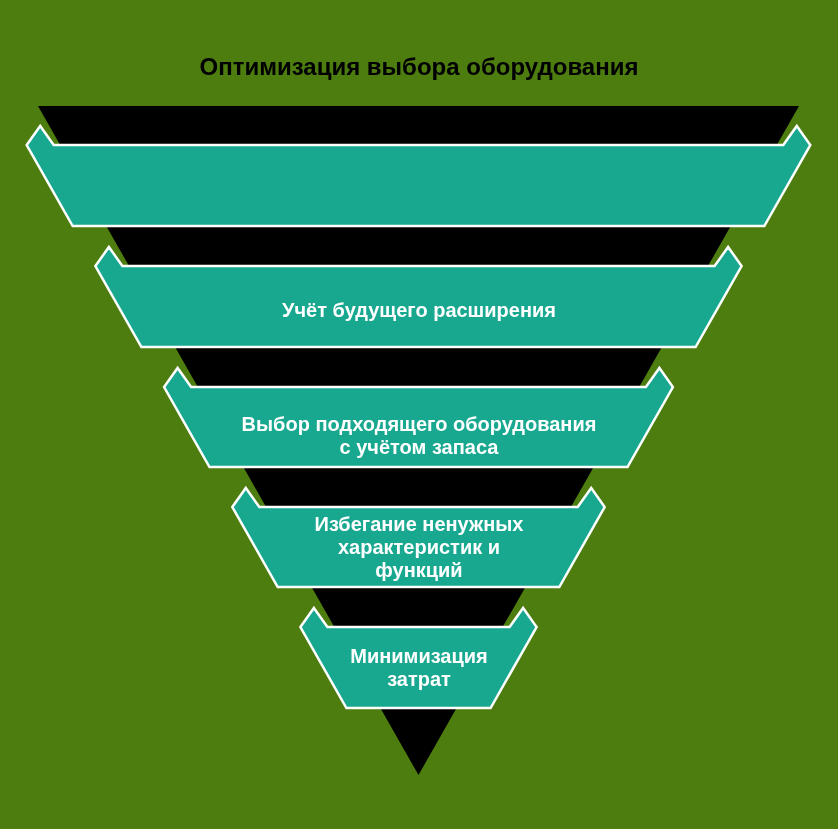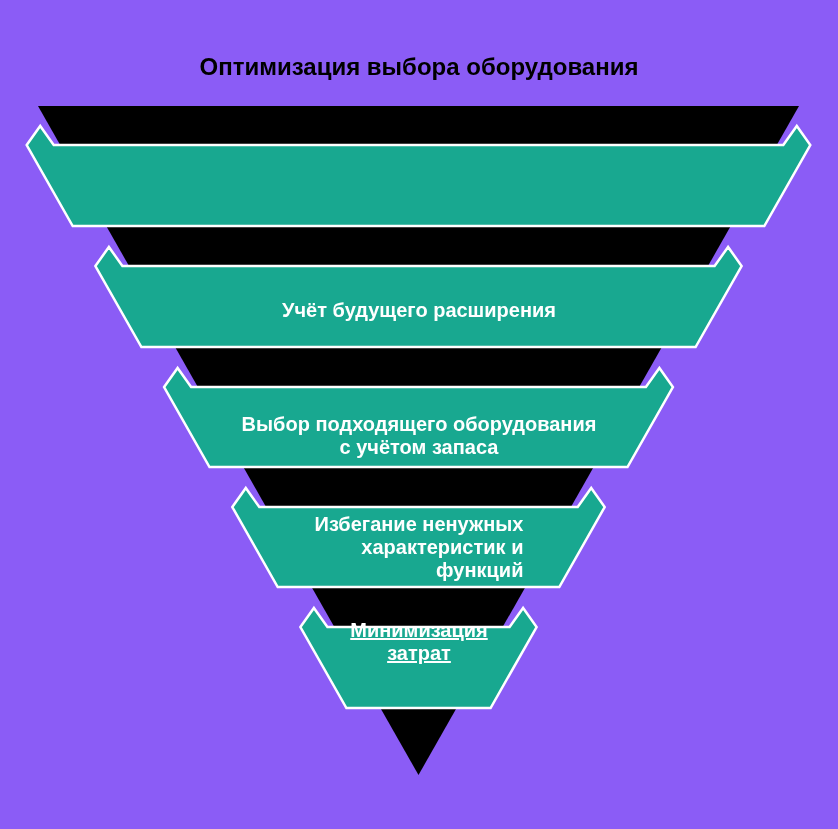--- a/index.html
+++ b/index.html
@@ -1,36 +1,36 @@
 <!DOCTYPE html>
 <html><head>
 <meta charset="utf-8">
 <style>
   html,body{margin:0;padding:0;background:#ffffff;}
   .canvas{
-    position:relative;width:838px;height:829px;background:#8b5cf6;overflow:hidden;
+    position:relative;width:838px;height:829px;background:#4d7c0f;overflow:hidden;
     font-family:"Liberation Sans","DejaVu Sans",sans-serif;
   }
   .title{
     position:absolute;top:53px;left:0;width:100%;
     text-align:center;font-size:24px;font-weight:bold;color:#000000;line-height:28px;
   }
   .funnel-svg{position:absolute;left:0;top:0;}
   .seg{stroke:#ffffff;stroke-width:2.5;stroke-linejoin:miter;}
   .seg-label{
     position:absolute;left:0;width:100%;
     display:flex;align-items:center;justify-content:center;
     text-align:center;color:#ffffff;font-size:20px;font-weight:bold;
     line-height:23px;white-space:pre-line;pointer-events:none;
   }
   .lbl-1{top:145px;height:81px;}
   .lbl-2{top:270px;height:81px;}
   .lbl-3{top:387px;height:97px;}
-  .lbl-4{top:507px;height:80px;text-align:right;}
-  .lbl-5{top:601px;height:81px;text-decoration:underline;}
+  .lbl-4{top:507px;height:80px;}
+  .lbl-5{top:627px;height:81px;}
 </style>
 </head>
 <body>
 
 <div class="canvas">
 
   <div class="title">Оптимизация выбора оборудования</div>
 
   <svg class="funnel-svg" width="838" height="829" viewBox="0 0 838 829">
 

